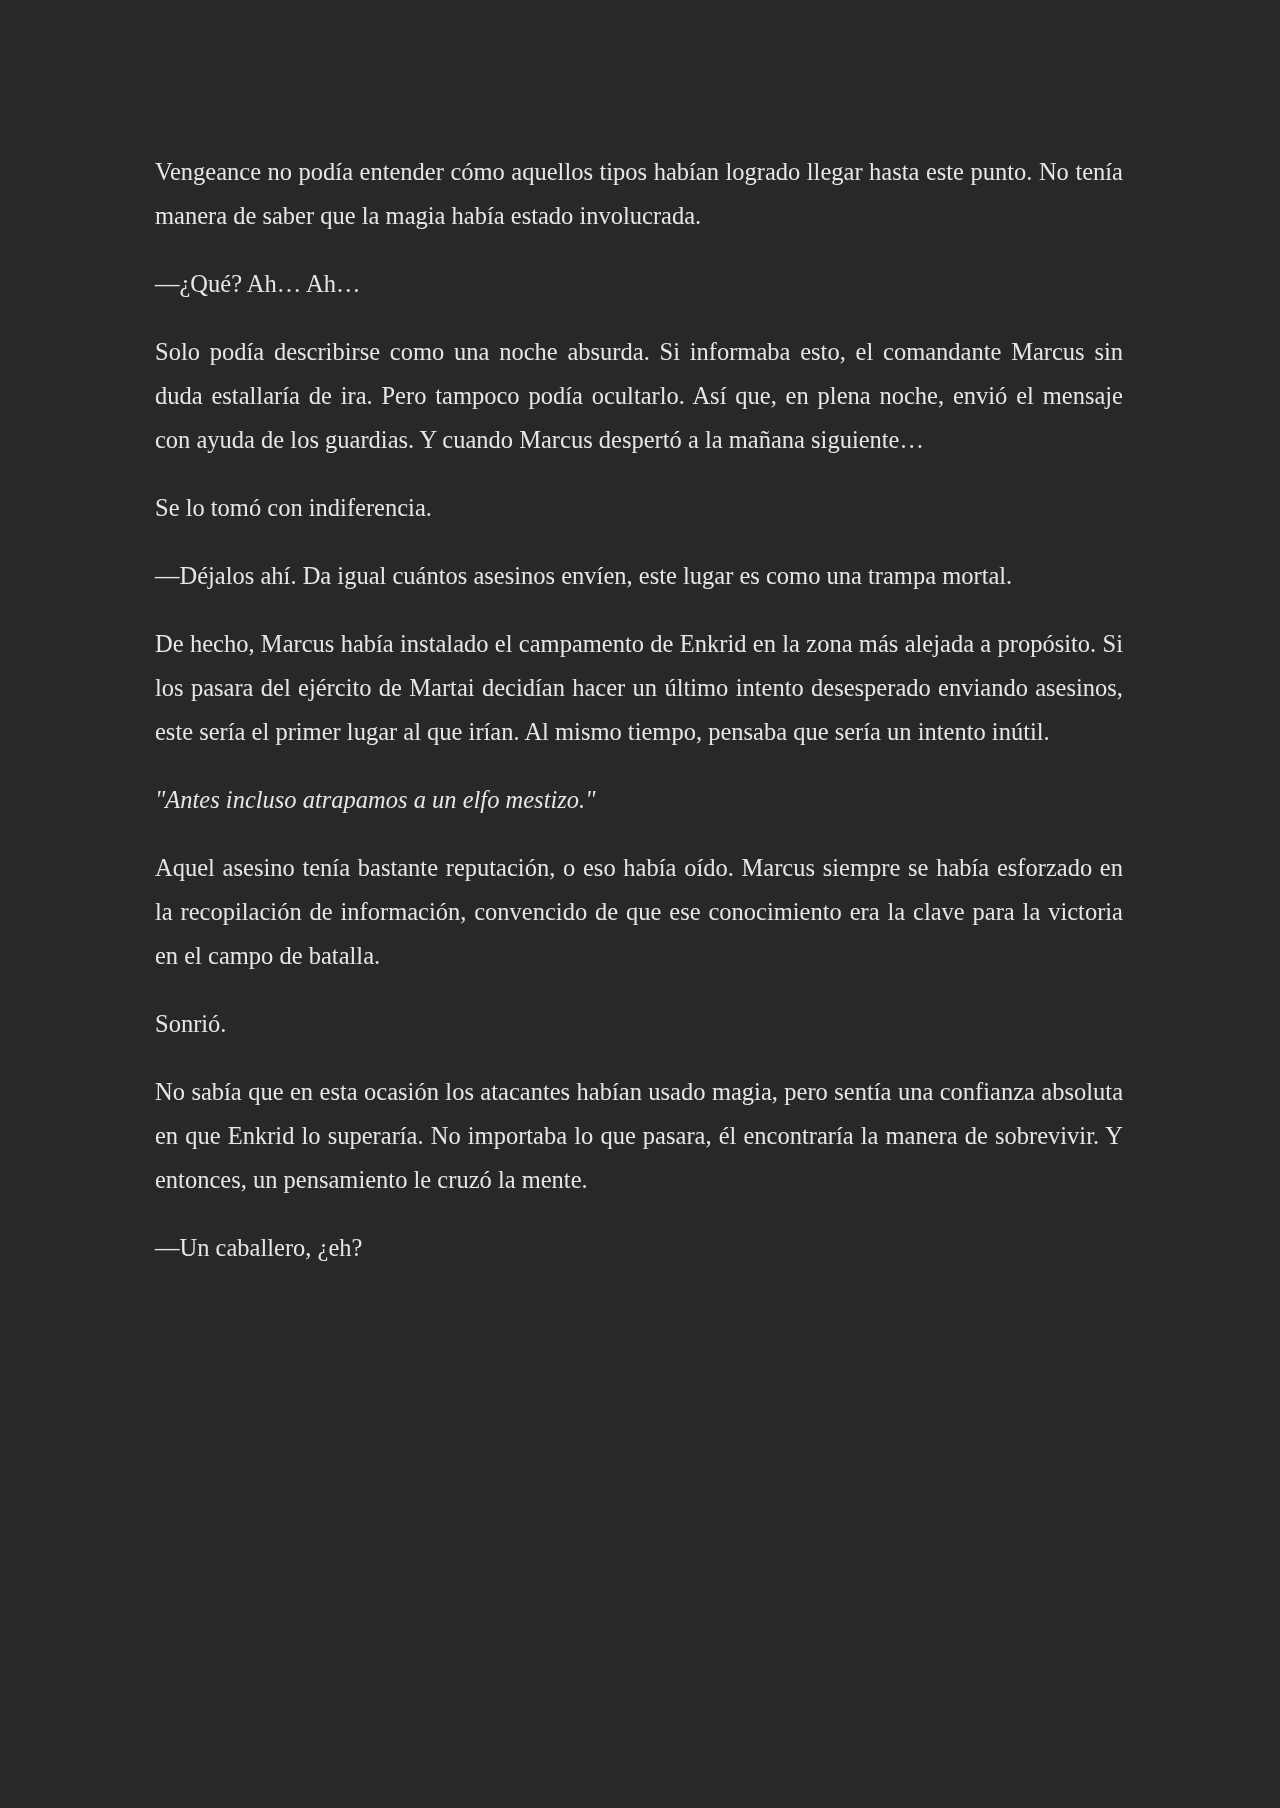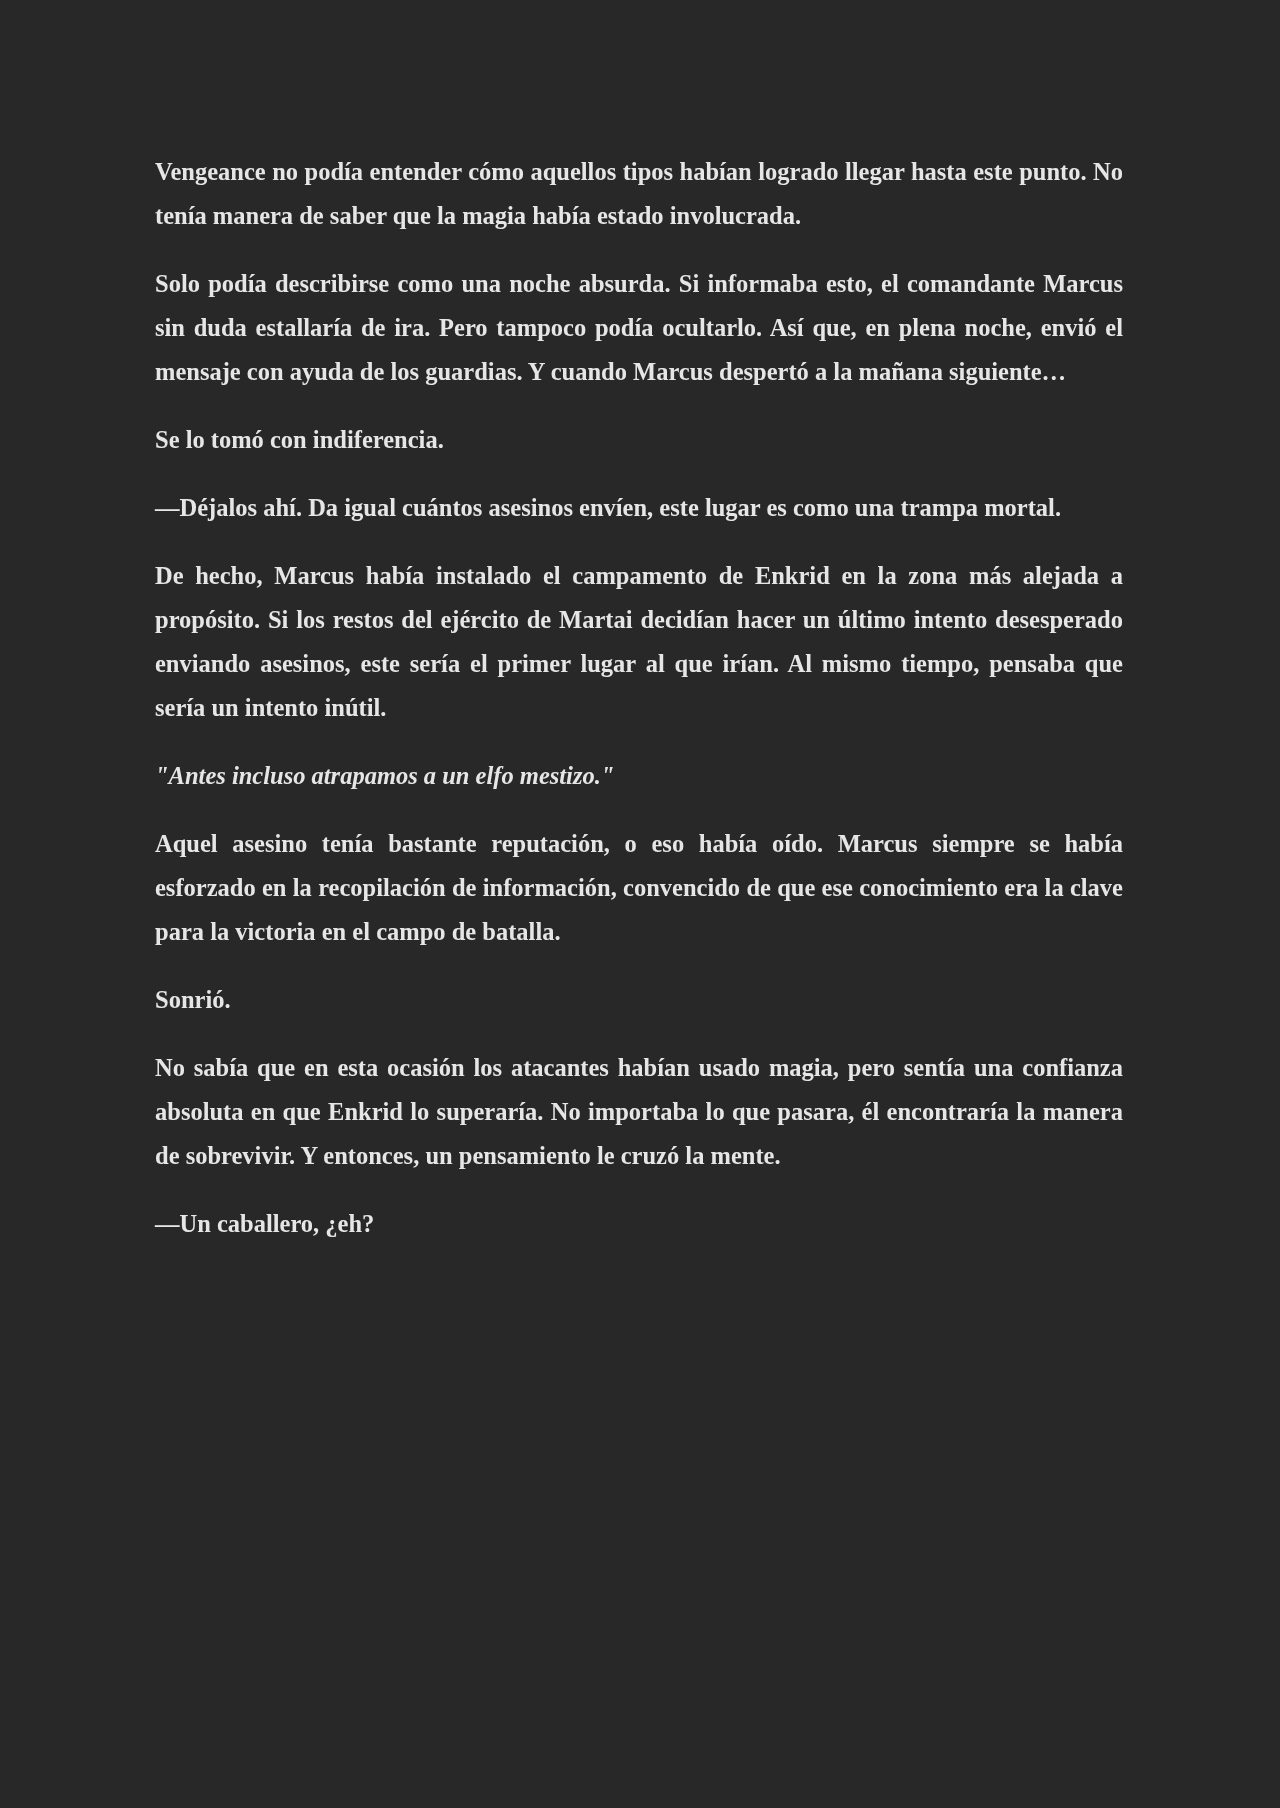--- a/index.html
+++ b/index.html
@@ -15,31 +15,31 @@
       top: 150px;
       width: 968px;
       color: #e6e6e6;
       font-family: "Liberation Serif", "DejaVu Serif", serif;
       font-size: 24.5px;
       line-height: 44px;
     }
     .page p {
       margin: 0 0 24px 0;
       text-align: justify;
-      font-weight: bold;
     }
     .page p.italic { font-style: italic; }
   </style>
 </head>
 <body>
 
 <div class="page">
   <p>Vengeance no podía entender cómo aquellos tipos habían logrado llegar hasta este punto. No tenía manera de saber que la magia había estado involucrada.</p>
+  <p>—¿Qué? Ah… Ah…</p>
   <p>Solo podía describirse como una noche absurda. Si informaba esto, el comandante Marcus sin duda estallaría de ira. Pero tampoco podía ocultarlo. Así que, en plena noche, envió el mensaje con ayuda de los guardias. Y cuando Marcus despertó a la mañana siguiente…</p>
   <p>Se lo tomó con indiferencia.</p>
   <p>—Déjalos ahí. Da igual cuántos asesinos envíen, este lugar es como una trampa mortal.</p>
-  <p>De hecho, Marcus había instalado el campamento de Enkrid en la zona más alejada a propósito. Si los restos del ejército de Martai decidían hacer un último intento desesperado enviando asesinos, este sería el primer lugar al que irían. Al mismo tiempo, pensaba que sería un intento inútil.</p>
+  <p>De hecho, Marcus había instalado el campamento de Enkrid en la zona más alejada a propósito. Si los pasara del ejército de Martai decidían hacer un último intento desesperado enviando asesinos, este sería el primer lugar al que irían. Al mismo tiempo, pensaba que sería un intento inútil.</p>
   <p class="italic">"Antes incluso atrapamos a un elfo mestizo."</p>
   <p>Aquel asesino tenía bastante reputación, o eso había oído. Marcus siempre se había esforzado en la recopilación de información, convencido de que ese conocimiento era la clave para la victoria en el campo de batalla.</p>
   <p>Sonrió.</p>
   <p>No sabía que en esta ocasión los atacantes habían usado magia, pero sentía una confianza absoluta en que Enkrid lo superaría. No importaba lo que pasara, él encontraría la manera de sobrevivir. Y entonces, un pensamiento le cruzó la mente.</p>
   <p>—Un caballero, ¿eh?</p>
 </div>
 
 </body></html>

